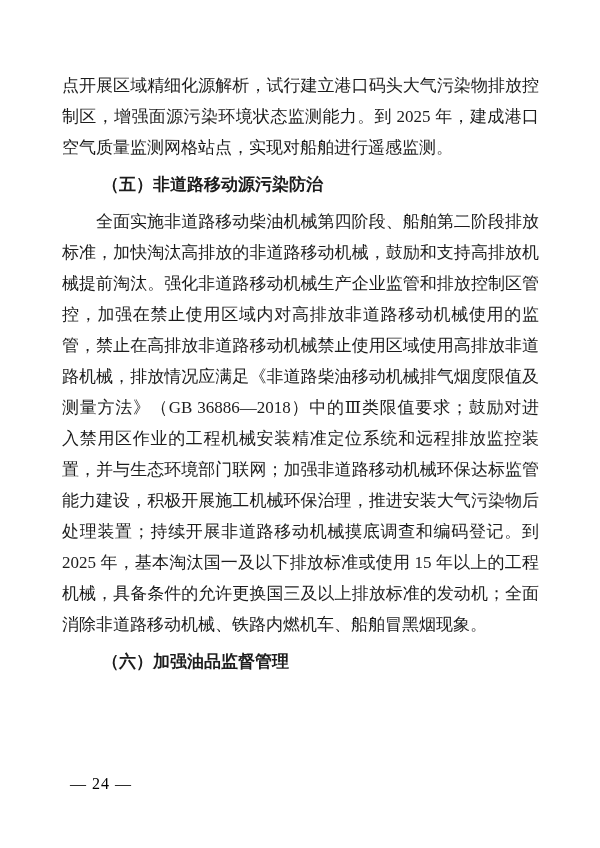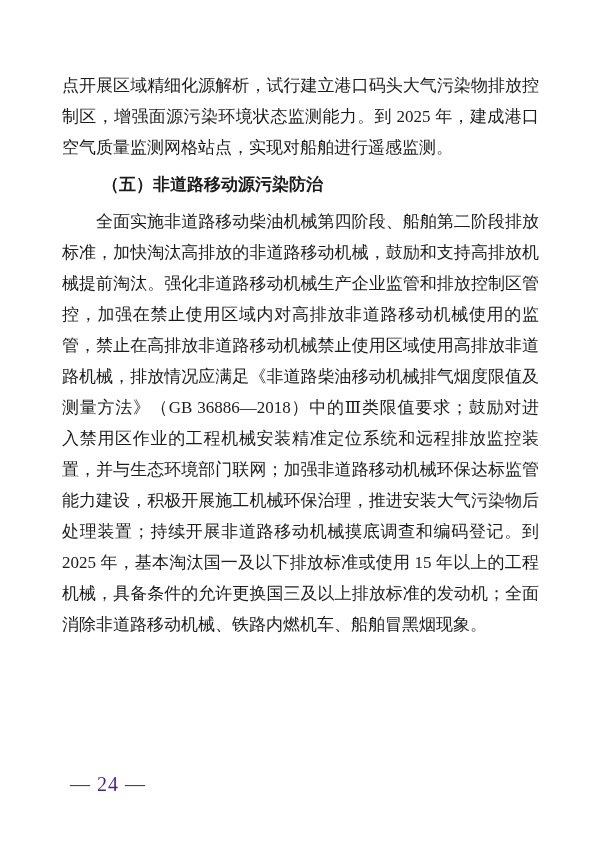--- a/index.html
+++ b/index.html
@@ -37,29 +37,30 @@
     font-size: 17px;
     line-height: 31px;
     font-weight: bold;
     text-indent: 2em;
     text-align: left;
   }
   .page-footer {
     position: absolute;
     left: 70px;
     top: 774px;
-    font-size: 20px;
+    font-size: 16px;
     line-height: 20px;
-    color: #4c1d95;
+    color: #000000;
     letter-spacing: 1px;
   }
 </style>
 </head>
 <body>
 
 <div class="page">
   <div class="text-column">
     <p class="para continuation">点开展区域精细化源解析，试行建立港口码头大气污染物排放控制区，增强面源污染环境状态监测能力。到 2025 年，建成港口空气质量监测网格站点，实现对船舶进行遥感监测。</p>
     <h3 class="section-heading">（五）非道路移动源污染防治</h3>
     <p class="para">全面实施非道路移动柴油机械第四阶段、船舶第二阶段排放标准，加快淘汰高排放的非道路移动机械，鼓励和支持高排放机械提前淘汰。强化非道路移动机械生产企业监管和排放控制区管控，加强在禁止使用区域内对高排放非道路移动机械使用的监管，禁止在高排放非道路移动机械禁止使用区域使用高排放非道路机械，排放情况应满足《非道路柴油移动机械排气烟度限值及测量方法》（GB 36886—2018）中的Ⅲ类限值要求；鼓励对进入禁用区作业的工程机械安装精准定位系统和远程排放监控装置，并与生态环境部门联网；加强非道路移动机械环保达标监管能力建设，积极开展施工机械环保治理，推进安装大气污染物后处理装置；持续开展非道路移动机械摸底调查和编码登记。到 2025 年，基本淘汰国一及以下排放标准或使用 15 年以上的工程机械，具备条件的允许更换国三及以上排放标准的发动机；全面消除非道路移动机械、铁路内燃机车、船舶冒黑烟现象。</p>
+    <h3 class="section-heading">（六）加强油品监督管理</h3>
   </div>
   <div class="page-footer">— 24 —</div>
 </div>
 
 </body></html>

